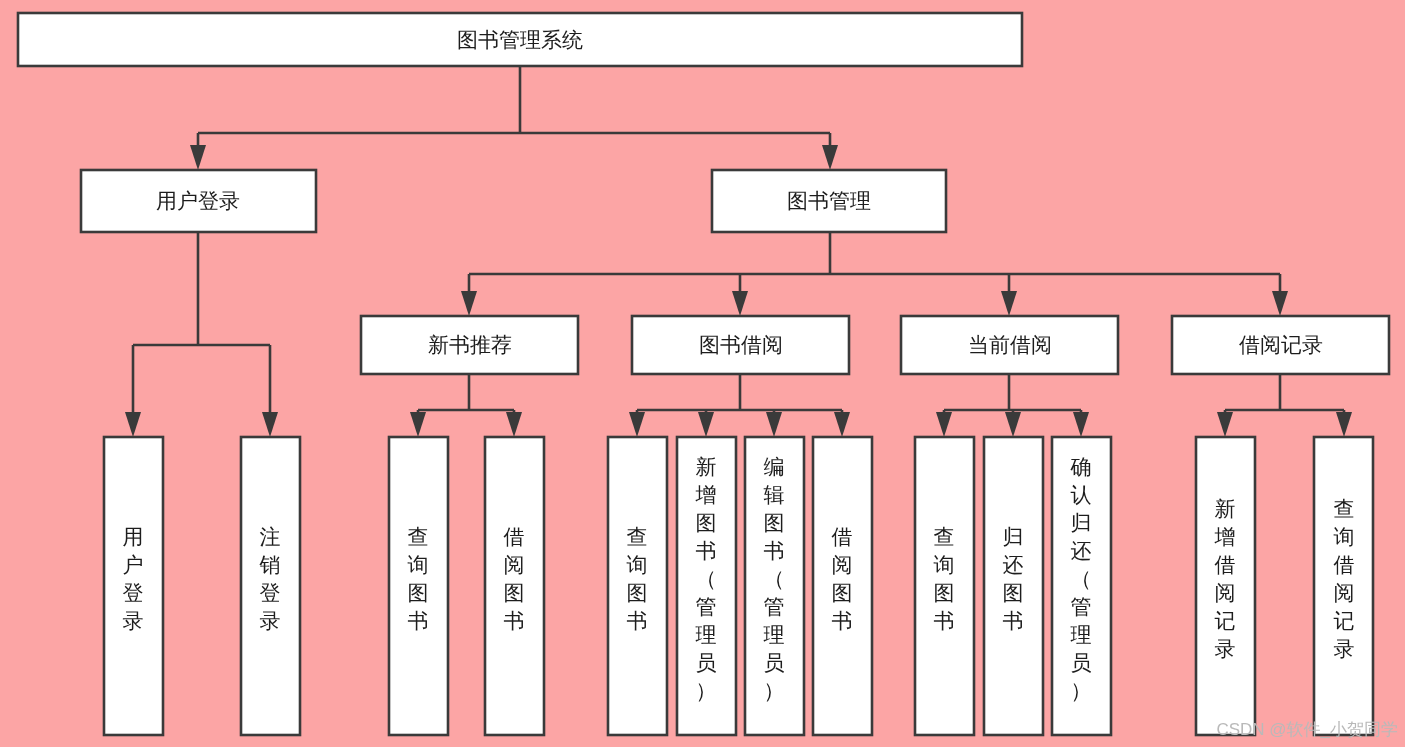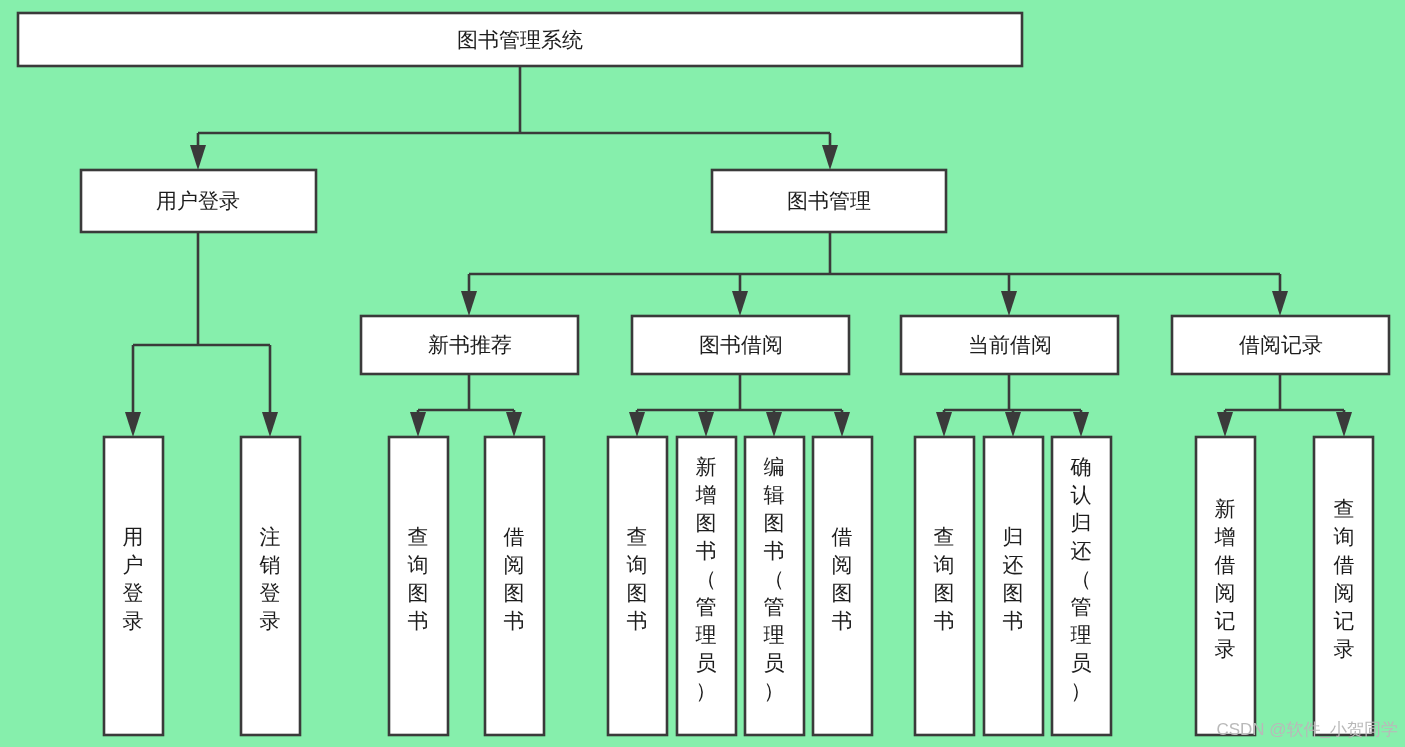--- a/index.html
+++ b/index.html
@@ -10,21 +10,21 @@
   body {
     width: 1405px;
     height: 747px;
     overflow: hidden;
     font-family: "Liberation Sans", "DejaVu Sans", sans-serif;
   }
   #diagram-root {
     position: relative;
     width: 1405px;
     height: 747px;
-    background: #86efac;
+    background: #fca5a5;
   }
   svg#flow-svg {
     position: absolute;
     top: 0;
     left: 0;
     width: 1405px;
     height: 747px;
     display: block;
   }
   .node-box {

